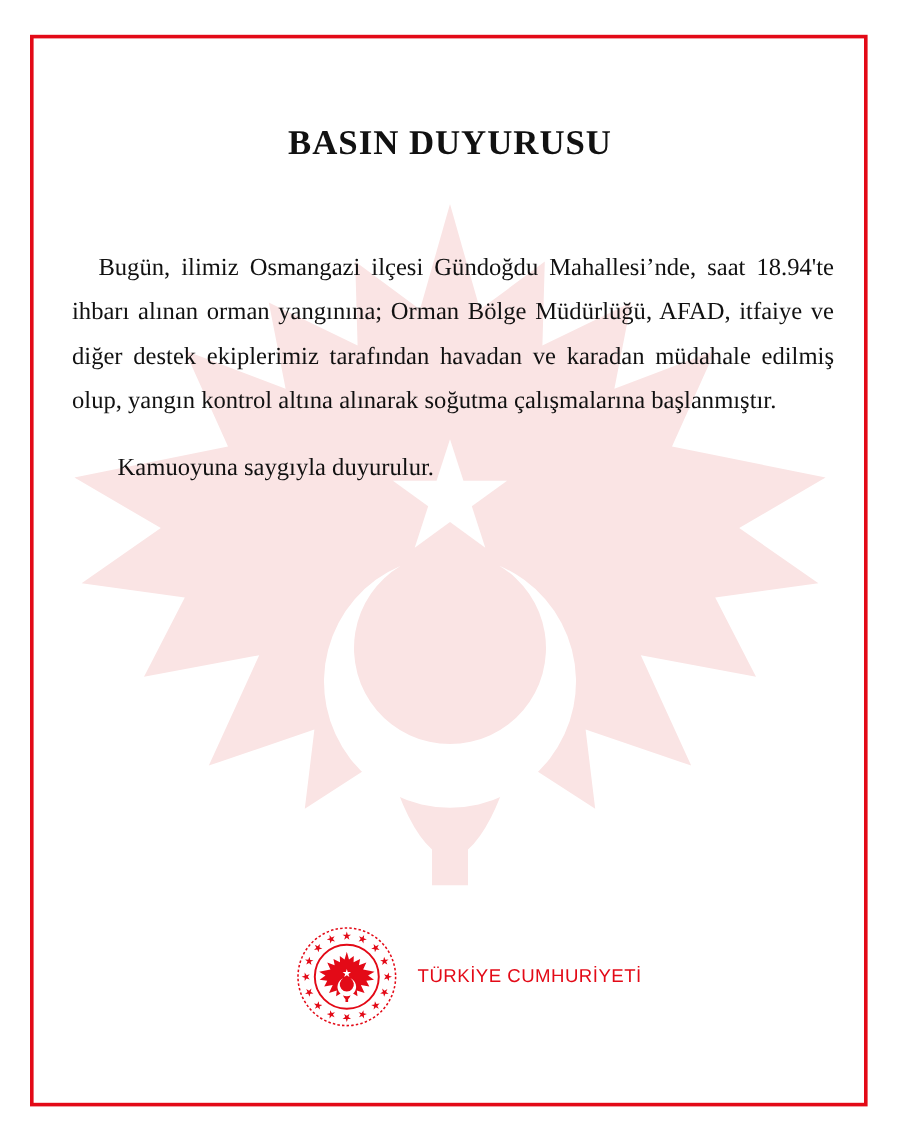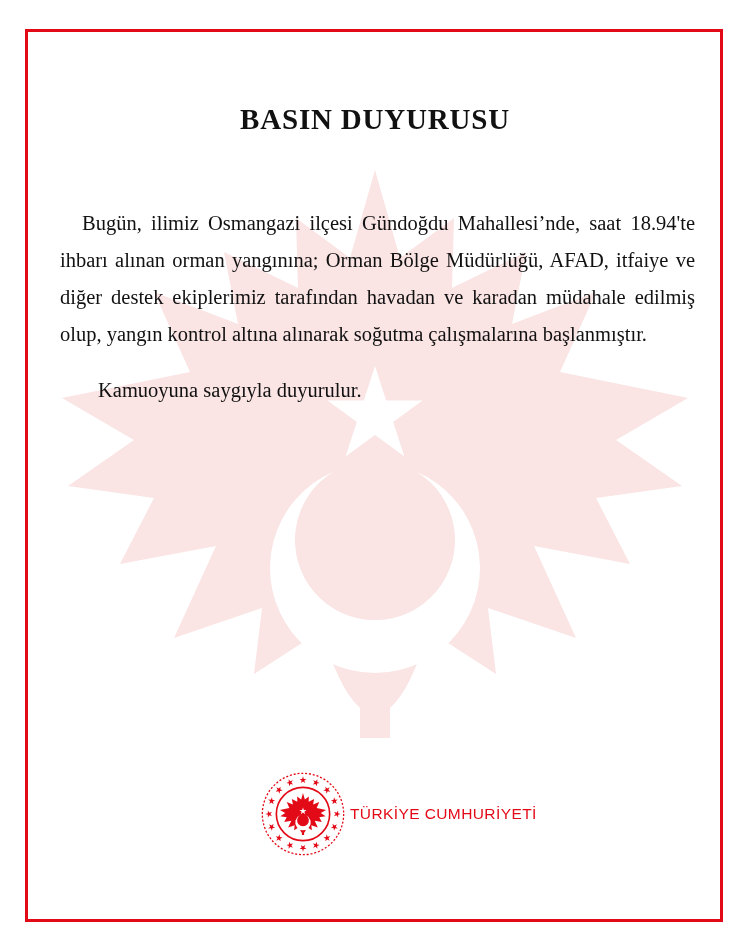--- a/index.html
+++ b/index.html
@@ -30,22 +30,22 @@
   .doc-body{
     position:absolute;left:60px;top:205px;width:635px;margin:0;
     font-size:20.5px;line-height:37px;text-align:justify;text-align-last:left;
     text-indent:22px;color:var(--text-black);
   }
   .doc-closing{
     position:absolute;left:60px;top:356px;width:635px;margin:16px;
     font-size:20.5px;line-height:37px;text-indent:22px;color:var(--text-black);
   }
   .footer-logo{
-    position:absolute;left:260px;top:771px;height:86px;
-    display:flex;align-items:center;gap:4px;
+    position:absolute;left:246px;top:771px;height:86px;
+    display:flex;align-items:center;gap:16px;
   }
   .emblem{width:86px;height:86px;color:var(--accent-red);flex:0 0 auto;}
   .logo-text{
     font-family:"Liberation Sans", sans-serif;color:var(--accent-red);
     display:flex;flex-direction:column;justify-content:center;
   }
   .logo-line1{font-size:15.5px;font-weight:400;letter-spacing:0.4px;line-height:18px;}
   .logo-line2{font-size:20.5px;font-weight:bold;letter-spacing:0.3px;line-height:24px;}
 </style>
 </head>

